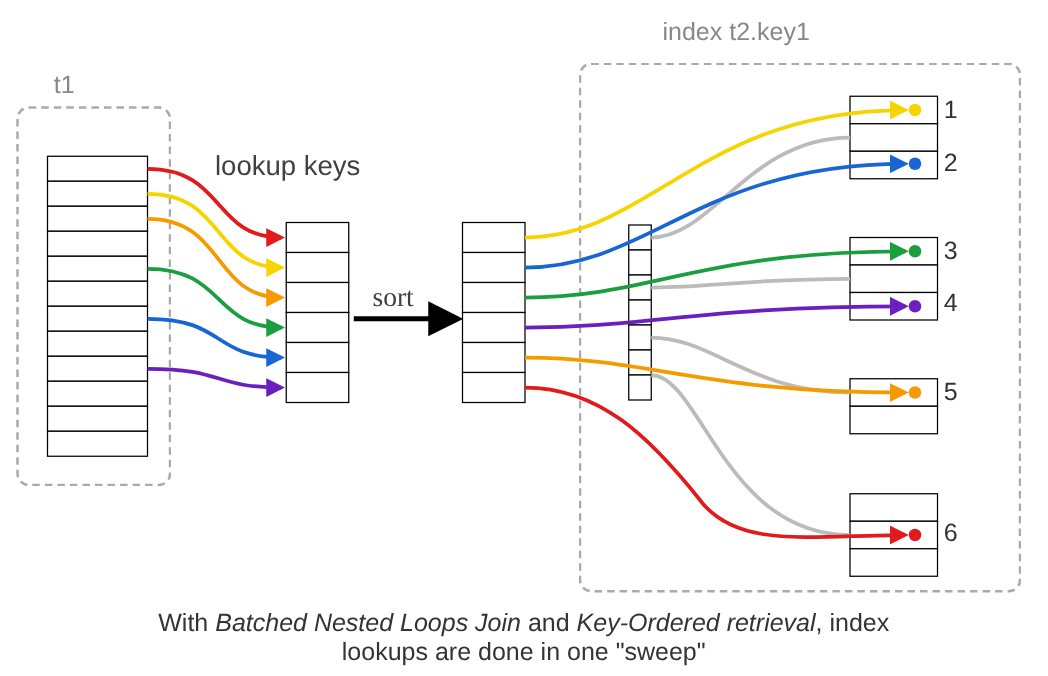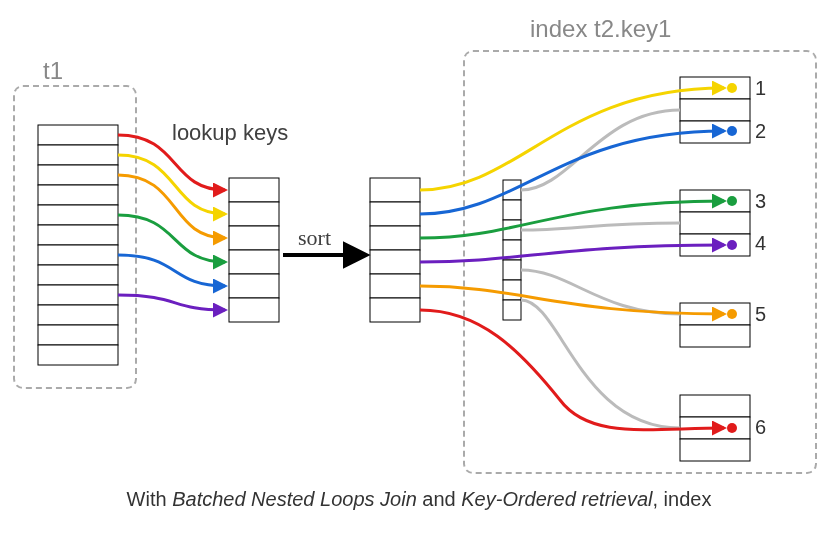--- a/index.html
+++ b/index.html
@@ -13,21 +13,21 @@
   }
   svg { display: block; }
   .title-box {
     border: 2px dashed #aaa;
     border-radius: 10px;
     position: absolute;
   }
   .label {
     position: absolute;
     color: #888;
-    font-size: 24px;
+    font-size: 20px;
   }
   .black-label {
     position: absolute;
     color: #404040;
     font-size: 22px;
   }
   .caption {
     position: absolute;
     width: 100%;
     text-align: center;
@@ -48,20 +48,21 @@
 
 <div class="title-box" style="left:463px; top:50px; width:350px; height:420px;"></div>
 <div class="label" style="left:530px; top:15px;">index t2.key1</div>
 
 <div class="black-label" style="left:172px; top:120px;">lookup keys</div>
 
 <div class="black-label" style="left:298px; top:225px;font-family:Liberation Serif, serif;">sort</div>
 
 <div class="caption" style="top:488px;">
   <span>With </span><i>Batched Nested Loops Join</i><span> and </span><i>Key-Ordered retrieval</i><span>, index</span><br>
+  <span>lookups are done in one "sweep"</span>
 </div>
 
 <div class="endlabel" style="left:755px; top:77px;">1</div>
 <div class="endlabel" style="left:755px; top:120px;">2</div>
 <div class="endlabel" style="left:755px; top:190px;">3</div>
 <div class="endlabel" style="left:755px; top:232px;">4</div>
 <div class="endlabel" style="left:755px; top:303px;">5</div>
 <div class="endlabel" style="left:755px; top:416px;">6</div>
 
 <svg width="838" height="541" style="position:absolute; left:0; top:0;">

